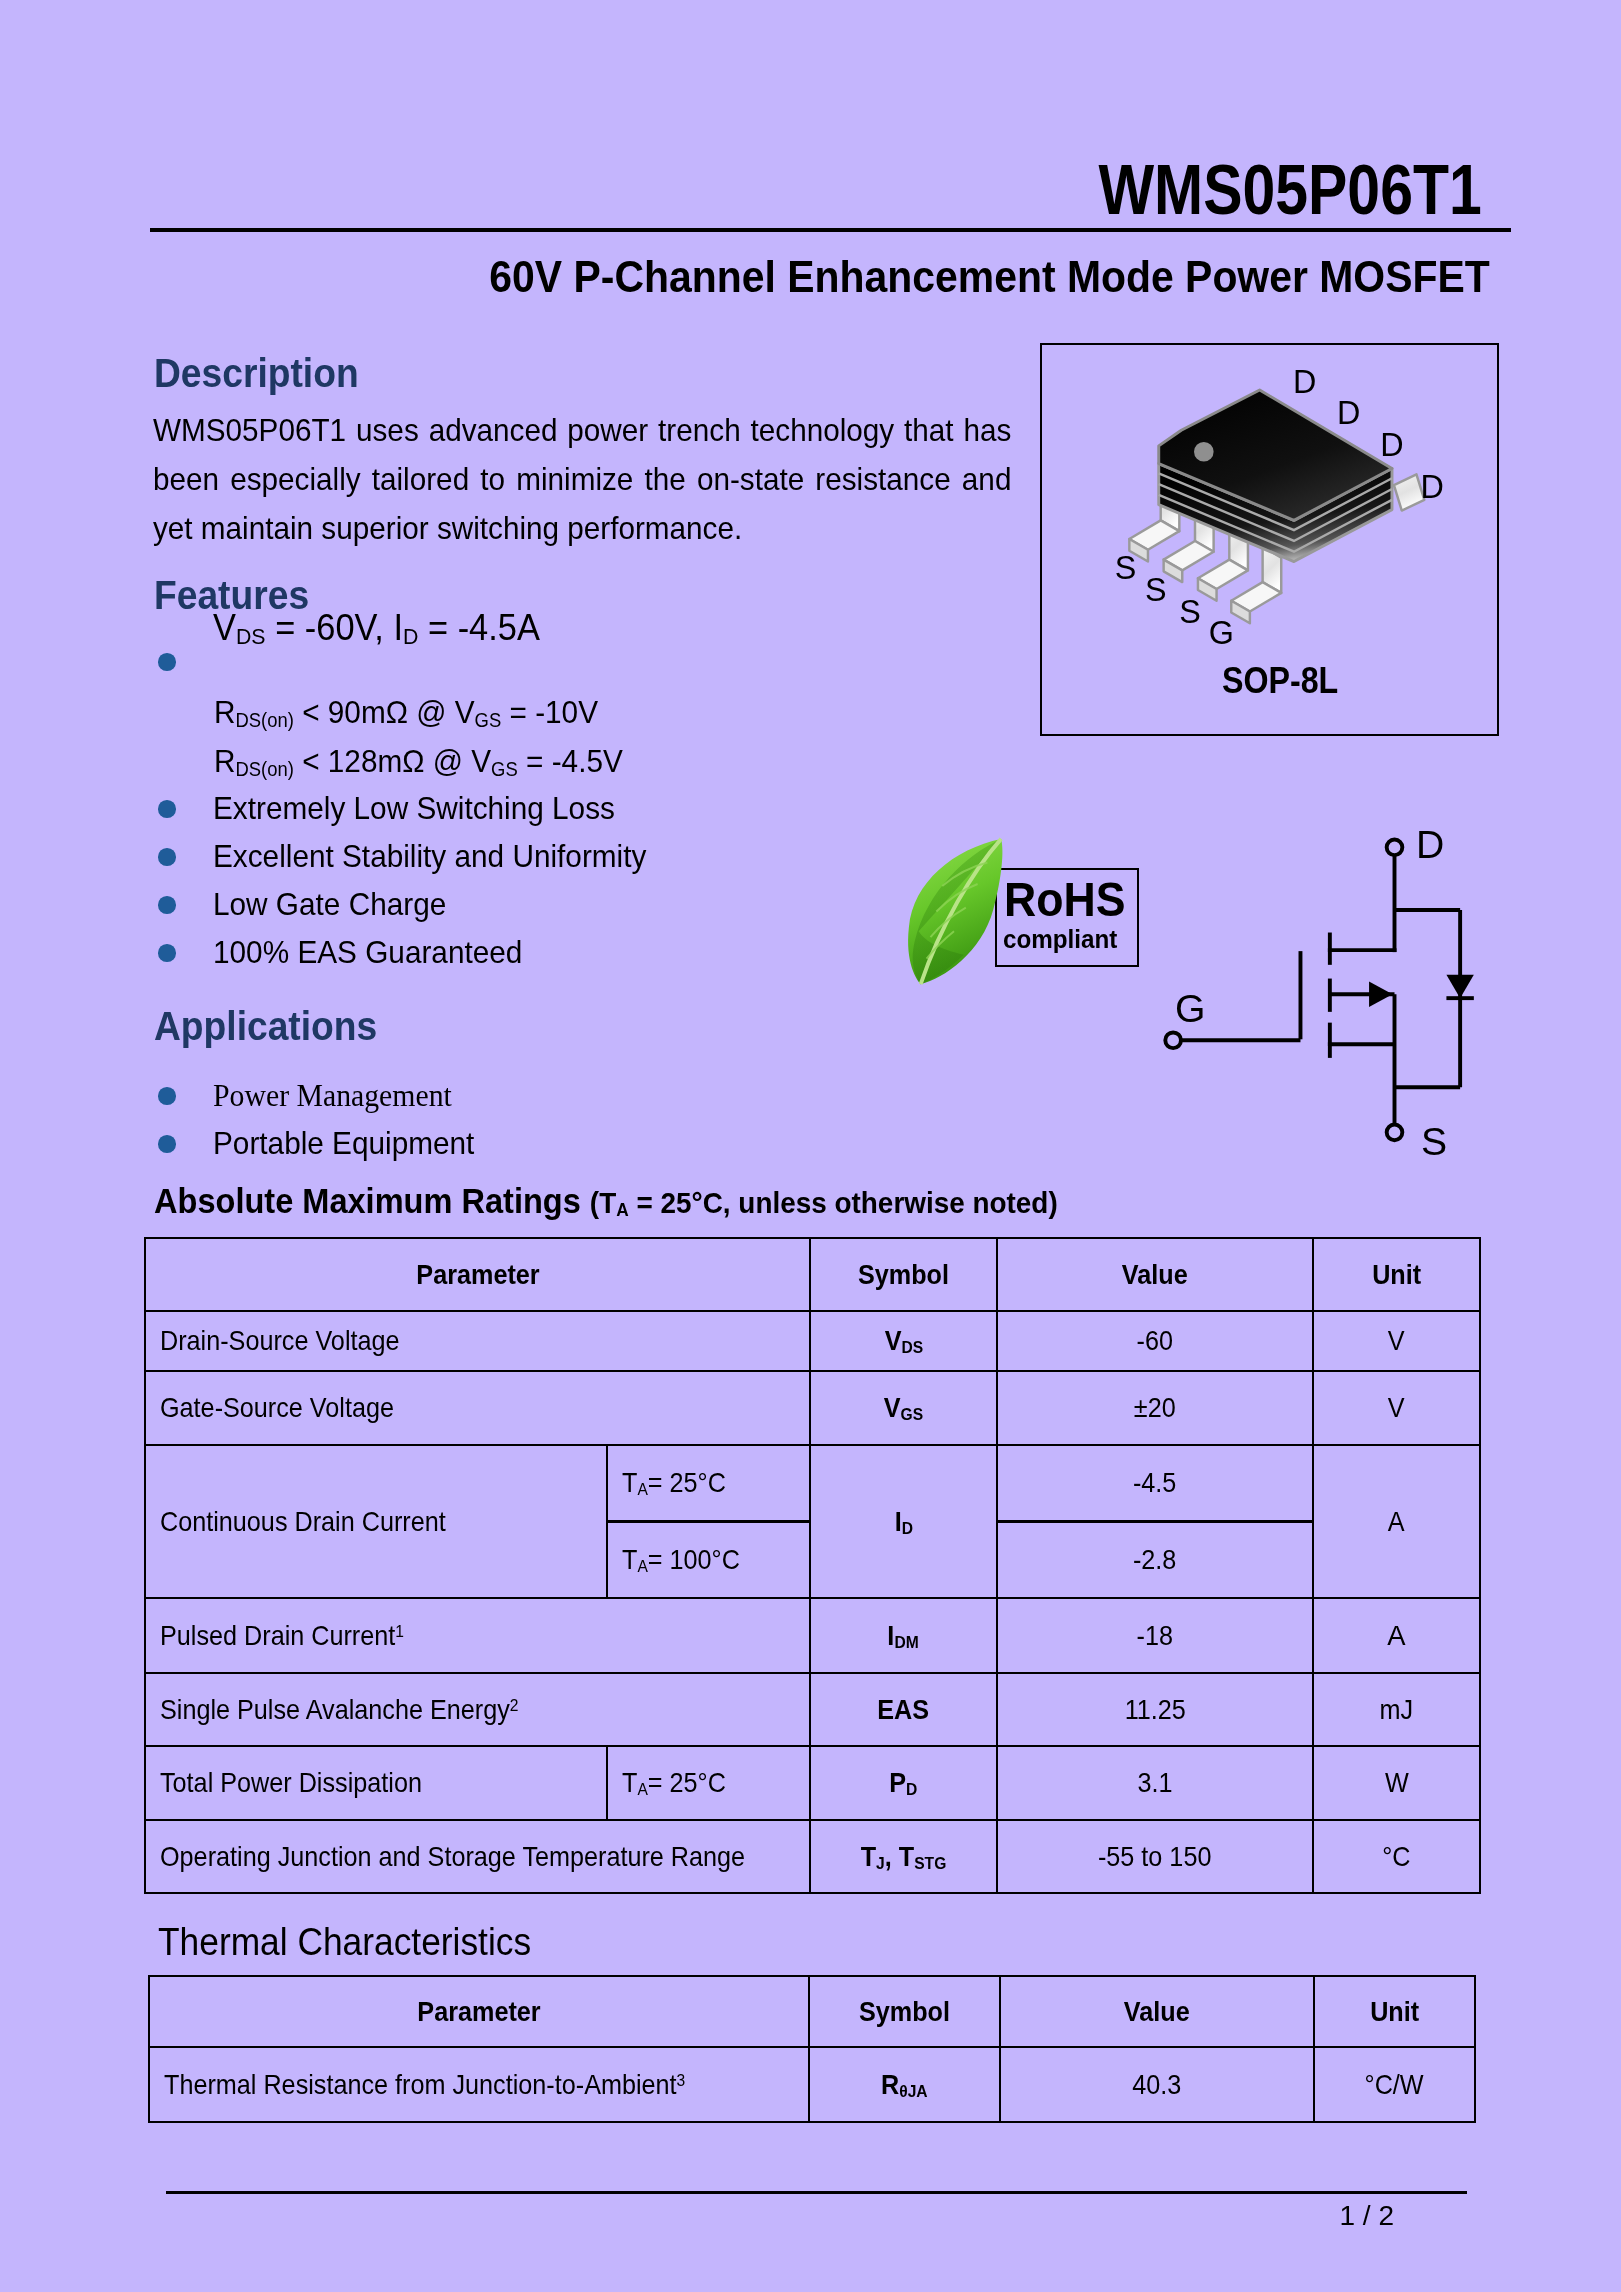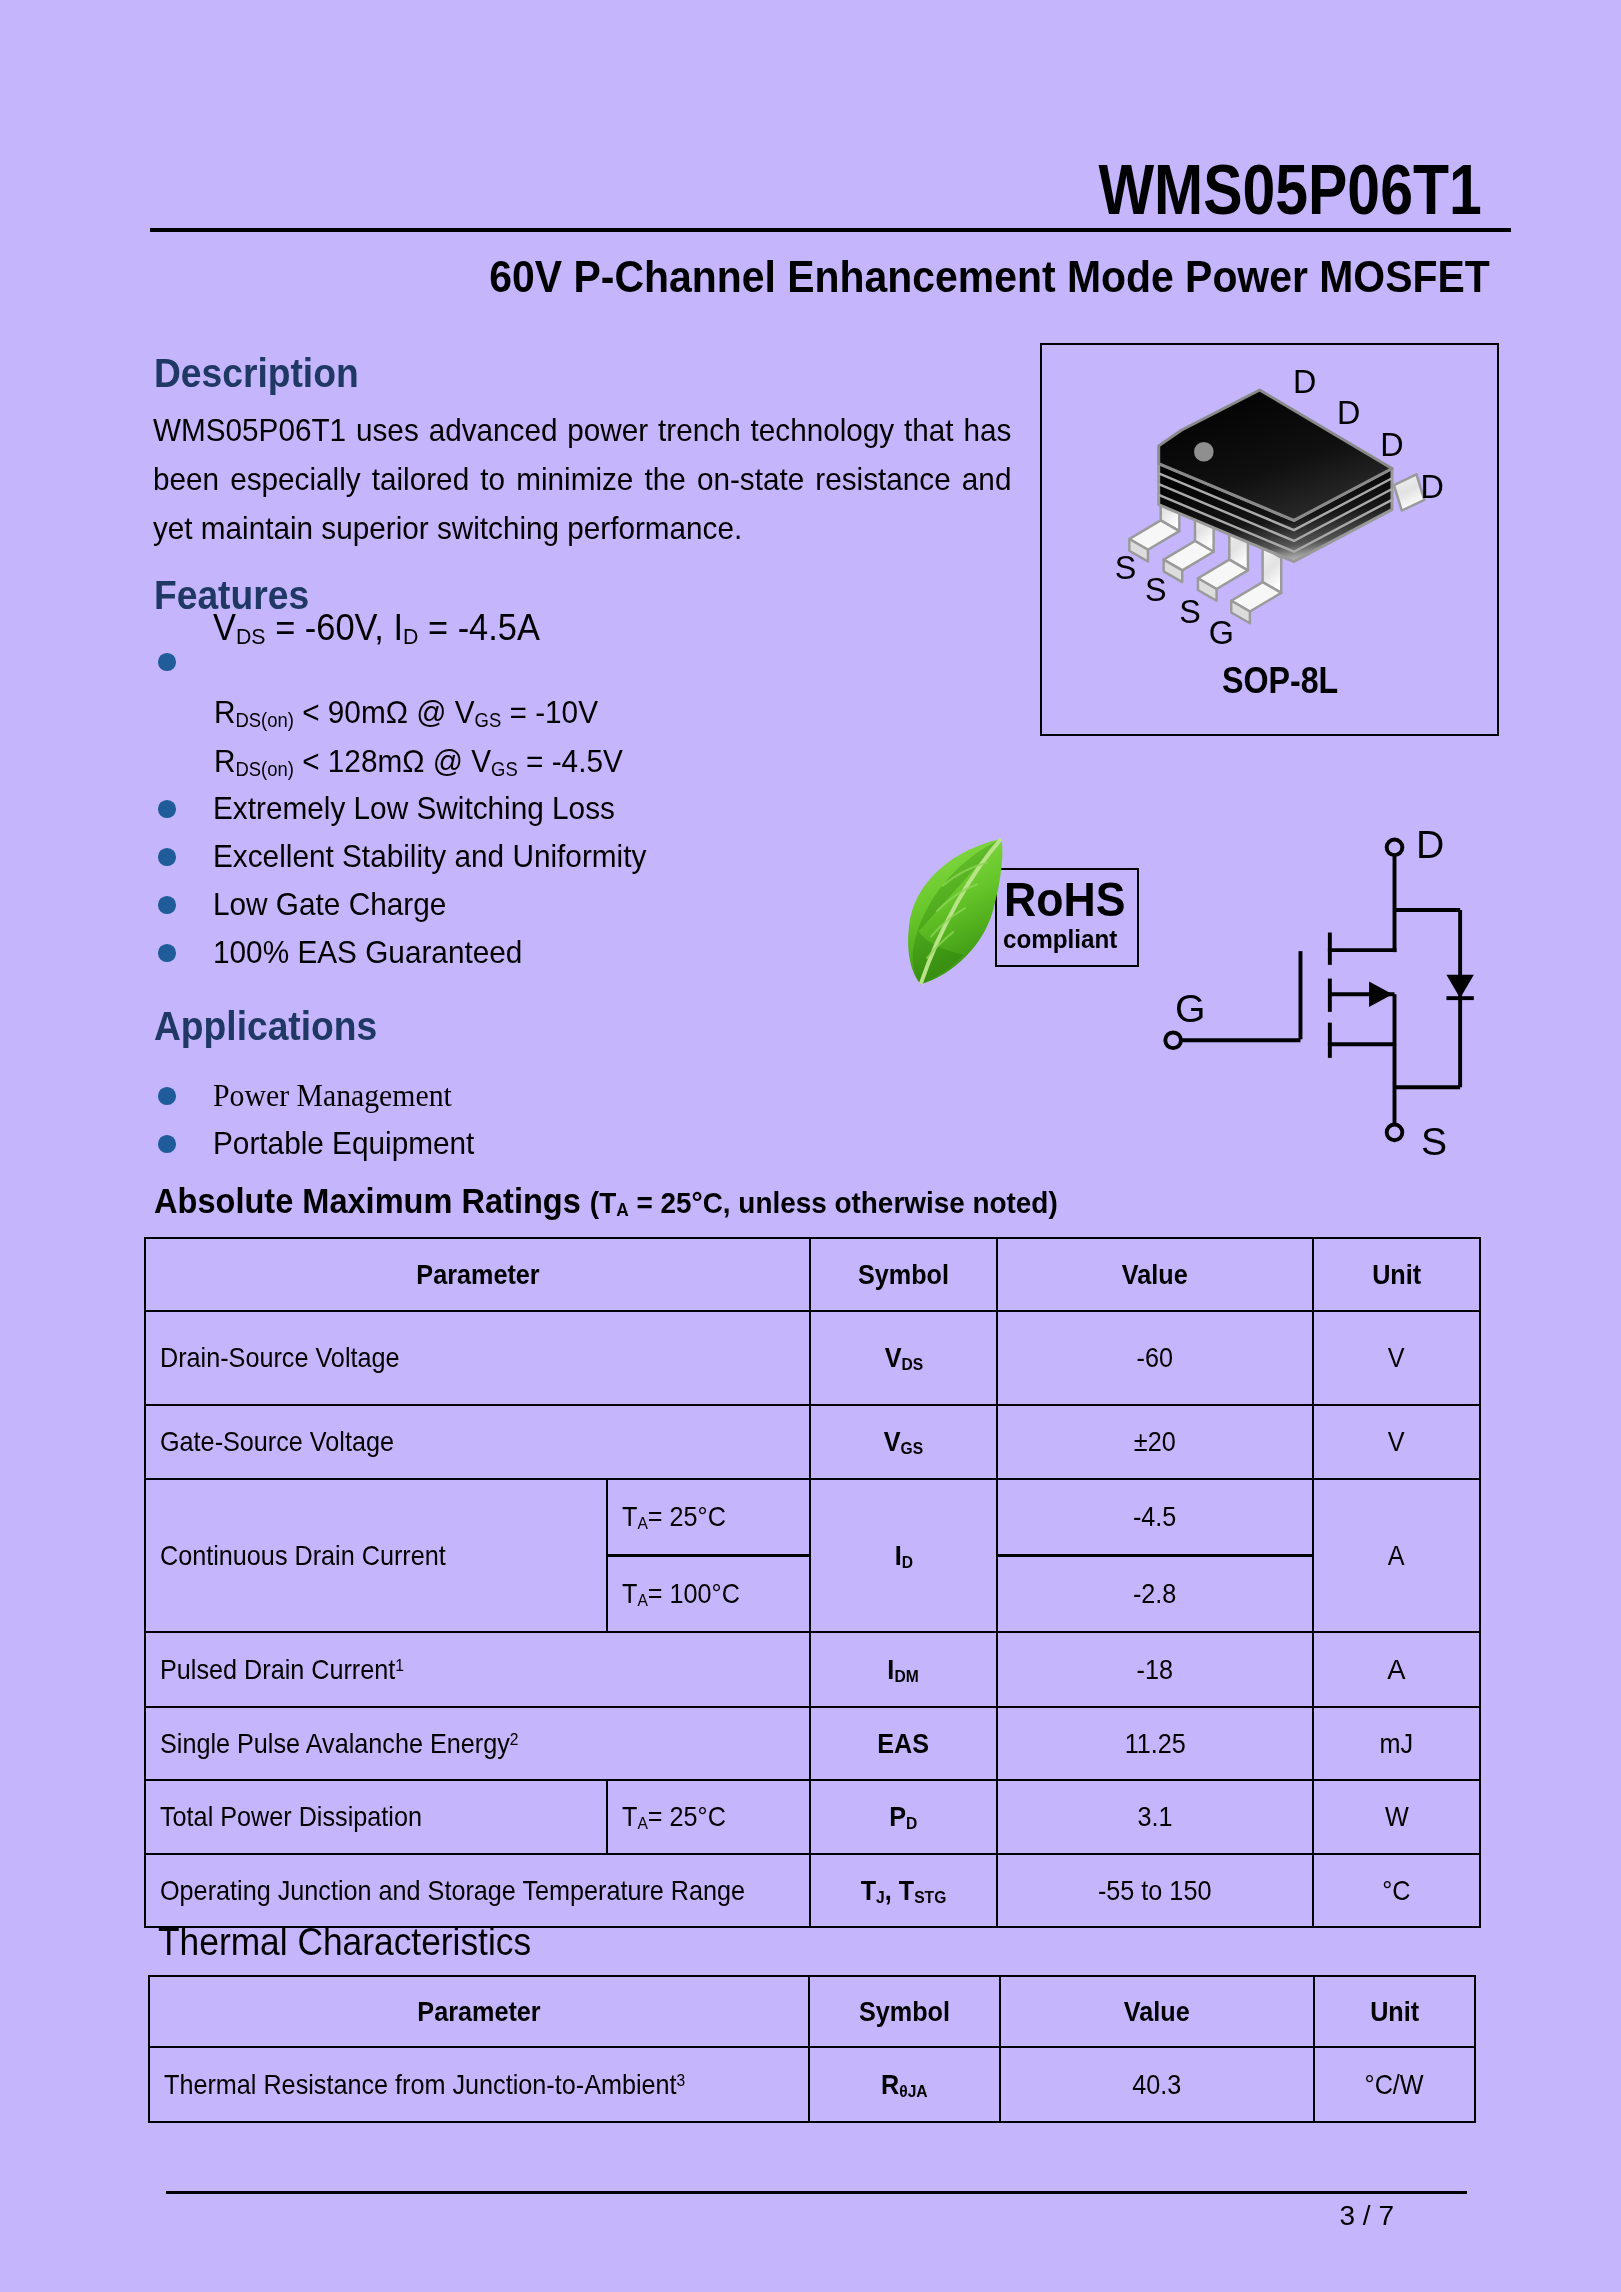--- a/index.html
+++ b/index.html
@@ -65,21 +65,21 @@
         <col style="width:316px">
         <col style="width:167px">
       </colgroup>
     <tbody>
         <tr style="height:73px;">
           <td class="hd" colspan="2"><span class="c">Parameter</span></td>
           <td class="hd"><span class="c">Symbol</span></td>
           <td class="hd"><span class="c">Value</span></td>
           <td class="hd"><span class="c">Unit</span></td>
         </tr>
-    <tr style="height:94px;">
+    <tr style="height:60px;">
           <td class="p" colspan="2"><span class="c">Drain-Source Voltage</span></td>
           <td><span class="c"><b>V<sub class="s">DS</sub></b></span></td>
           <td><span class="c">-60</span></td>
           <td><span class="c">V</span></td>
         </tr>
     <tr style="height:74px;padding-left:44px;">
           <td class="p" colspan="2"><span class="c">Gate-Source Voltage</span></td>
           <td><span class="c"><b>V<sub class="s">GS</sub></b></span></td>
           <td><span class="c">±20</span></td>
           <td><span class="c">V</span></td>
@@ -141,21 +141,21 @@
     <tr style="height:75px;">
           <td class="p"><span class="c">Thermal Resistance from Junction-to-Ambient<sup class="s">3</sup></span></td>
           <td><span class="c"><b>R<sub class="s">θJA</sub></b></span></td>
           <td><span class="c">40.3</span></td>
           <td><span class="c">°C/W</span></td>
         </tr>
   </tbody>
     </table>
 
   <div class="abs" style="left:166px; top:2191px; width:1301px; height:2.9px; background:#000;"></div>
-  <div class="abs" style="top:2200px; right:227px; font-size:28px;">3 / 7</div>
+  <div class="abs" style="top:2200px; right:227px; font-size:28px;">1 / 2</div>
 
   <div class="abs" style="left:1040px; top:343px; width:459px; height:393px; border:2px solid #000;"></div>
 
   <div class="abs" style="left:1222px; top:660px; font-size:37px; font-weight:bold;"><span class="sx" style="transform:scaleX(0.87)">SOP-8L</span></div>
 
   <svg class="abs" style="left:1040px; top:343px;" width="457" height="392" viewBox="0 0 466 400">
     <defs>
       <linearGradient id="topface" x1="0.1" y1="0" x2="0.75" y2="1">
         <stop offset="0%" stop-color="#000"></stop>
         <stop offset="60%" stop-color="#101010"></stop>

